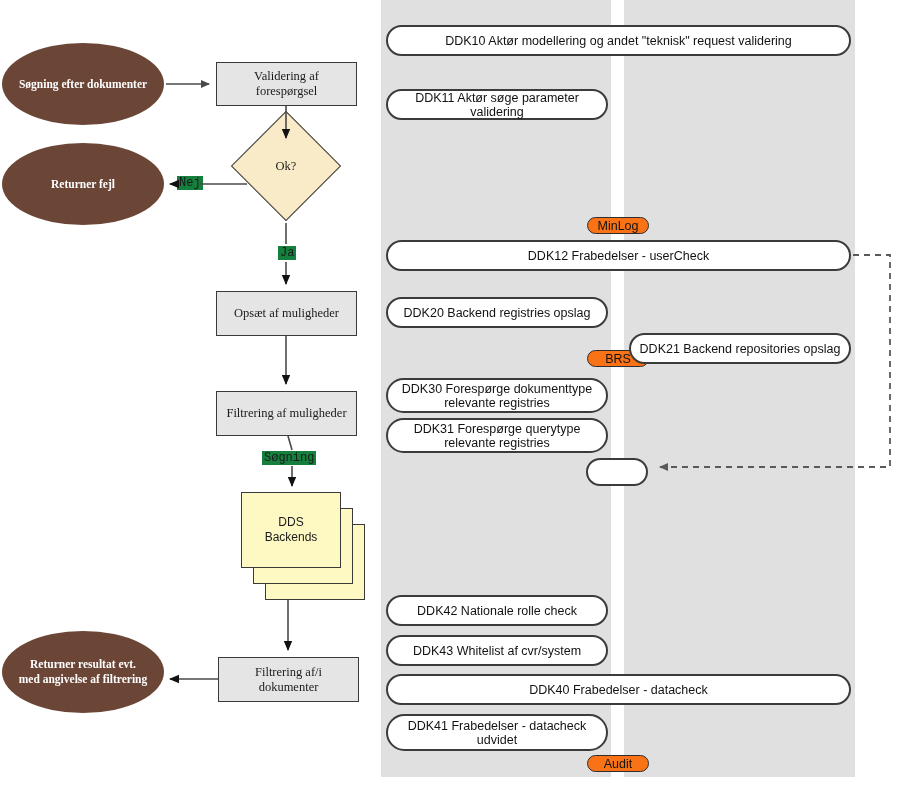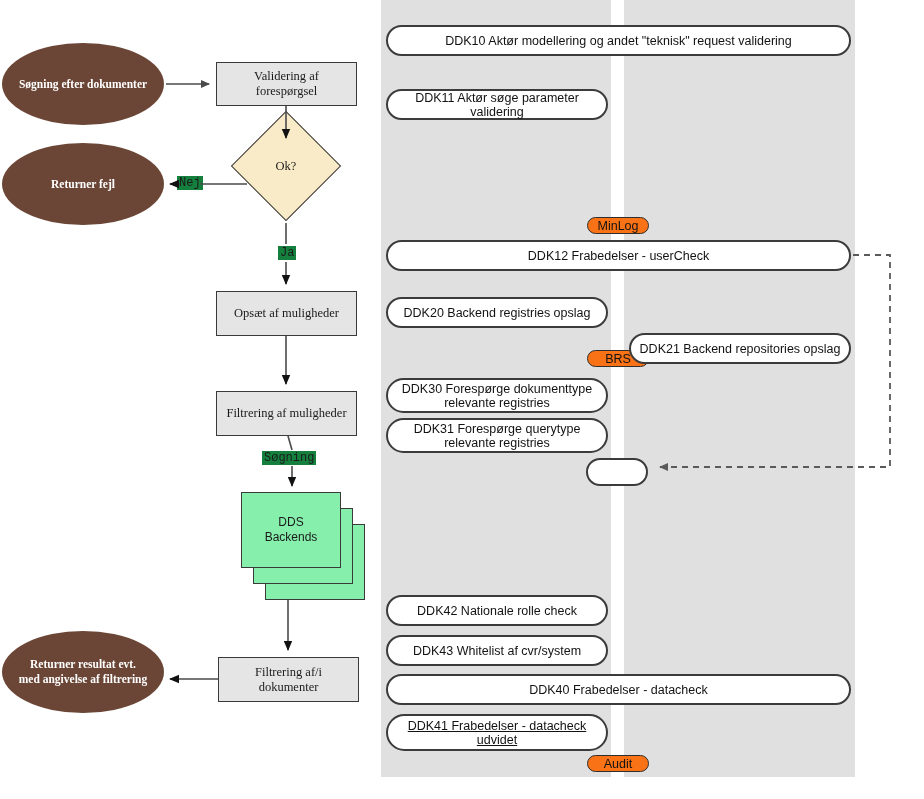--- a/index.html
+++ b/index.html
@@ -31,21 +31,21 @@
   .diamond{
     width:100%;height:100%;background:#faebc8;border:1px solid #3a3a3a;
     transform:rotate(45deg);box-sizing:border-box;
   }
   .diamond-label{
     position:absolute;left:0;top:0;width:100%;height:100%;
     display:flex;align-items:center;justify-content:center;
     font-family:"Liberation Serif", serif;font-size:12.5px;color:#1a1a1a;
   }
   .stackbox{
-    position:absolute;background:#86efac;border:1.5px solid #3a3a3a;
+    position:absolute;background:#fef9c3;border:1.5px solid #3a3a3a;
     box-sizing:border-box;
   }
   .stackbox.front{
     display:flex;align-items:center;justify-content:center;text-align:center;
     font-family:"Liberation Sans", sans-serif;font-size:12px;
     line-height:15px;color:#1a1a1a;
   }
   .edgelabel{
     position:absolute;font-family:Liberation Mono, monospace;
     font-size:12px;color:#1a1a1a;white-space:nowrap;background:#15803d;
@@ -214,17 +214,17 @@
   </div>
 
   <div class="capsule" style="left:386px;top:635px;width:222px;height:31px;">
     <span>DDK43 Whitelist af cvr/system</span>
   </div>
 
   <div class="capsule" style="left:386px;top:674px;width:465px;height:31px;">
     <span>DDK40 Frabedelser - datacheck</span>
   </div>
 
-  <div class="capsule" style="left:386px;top:714px;width:222px;height:37px;text-decoration:underline;">
+  <div class="capsule" style="left:386px;top:714px;width:222px;height:37px;">
     <span>DDK41 Frabedelser - datacheck udvidet</span>
   </div>
 
 </div>
 
 </body></html>

